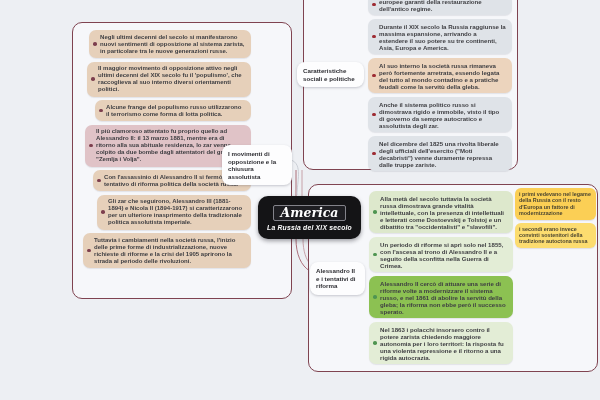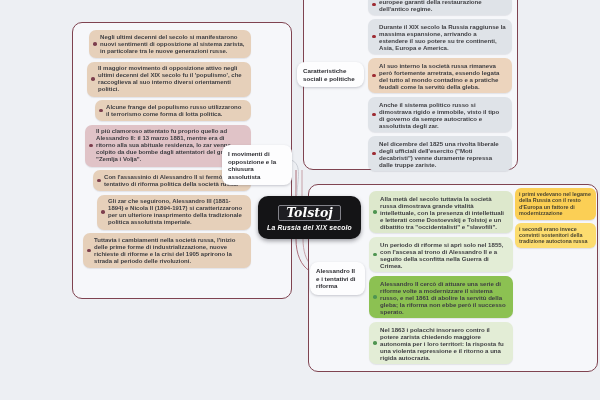--- a/index.html
+++ b/index.html
@@ -164,17 +164,17 @@
         <span>i secondi erano invece convinti sostenitori della tradizione autoctona russa</span>
       </div>
     </div>
   </section>
 
   <div class="label lab-mov">I movimenti di opposizione e la chiusura assolutista</div>
   <div class="label lab-car">Caratteristiche sociali e politiche</div>
   <div class="label lab-ale">Alessandro II e i tentativi di riforma</div>
 
   <div class="center-node">
-    <span class="brand">Tolstoj</span>
+    <span class="brand">America</span>
     <span class="center-title">La Russia del XIX secolo</span>
   </div>
 
 </div>
 
 </body></html>

